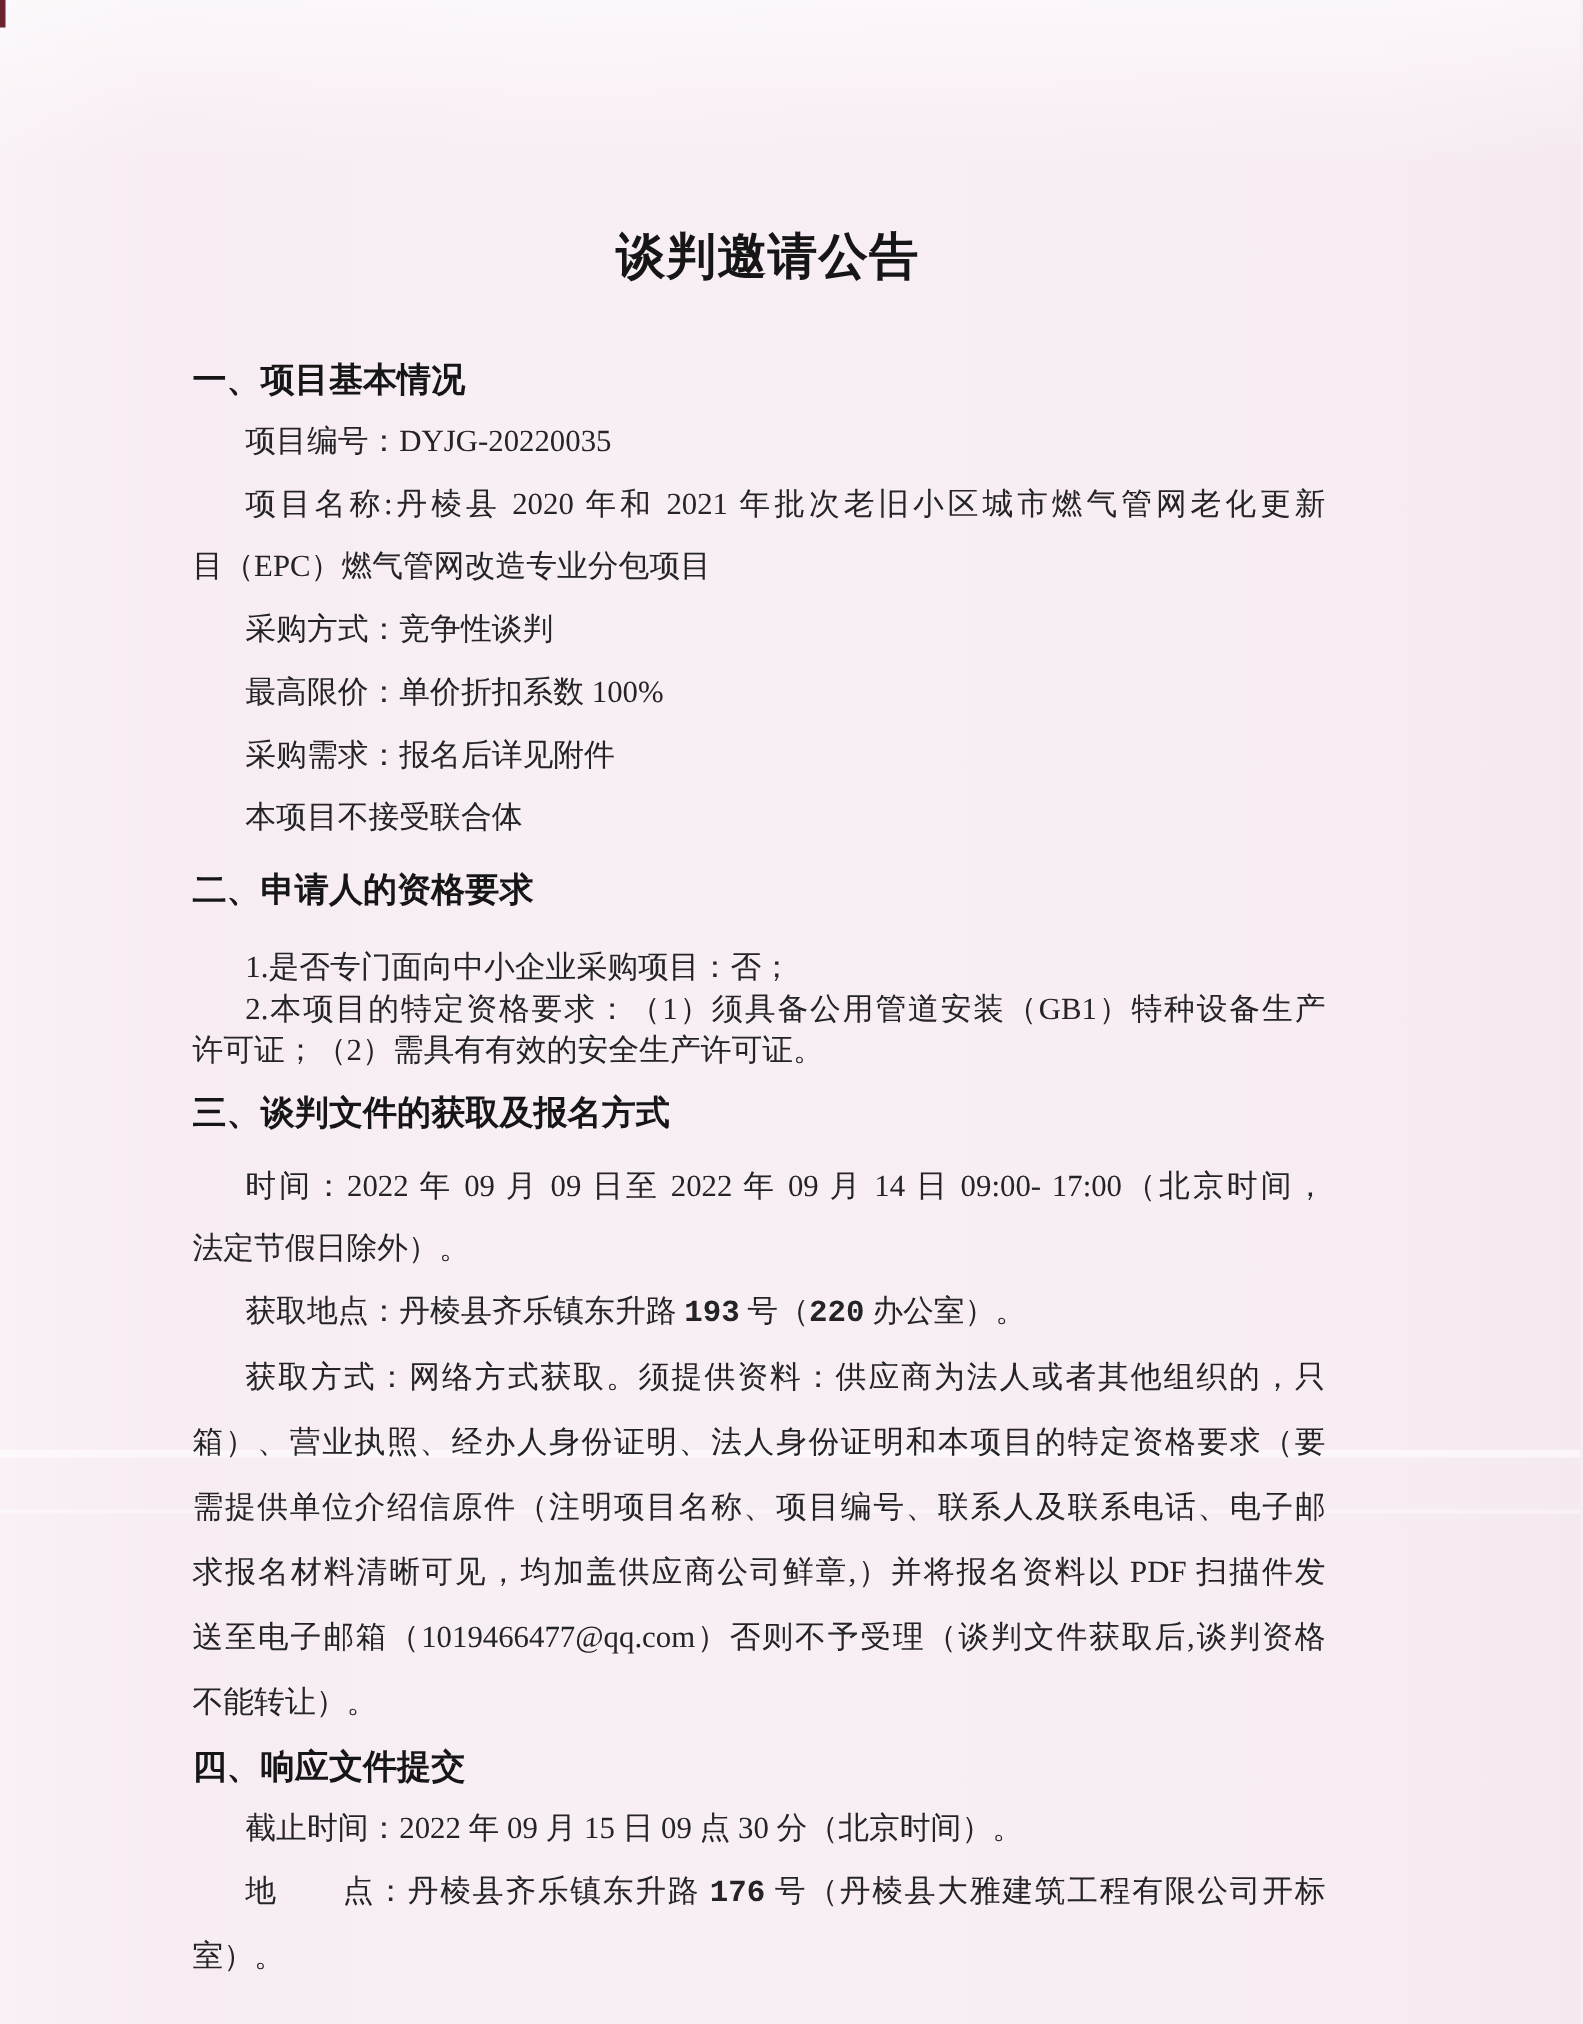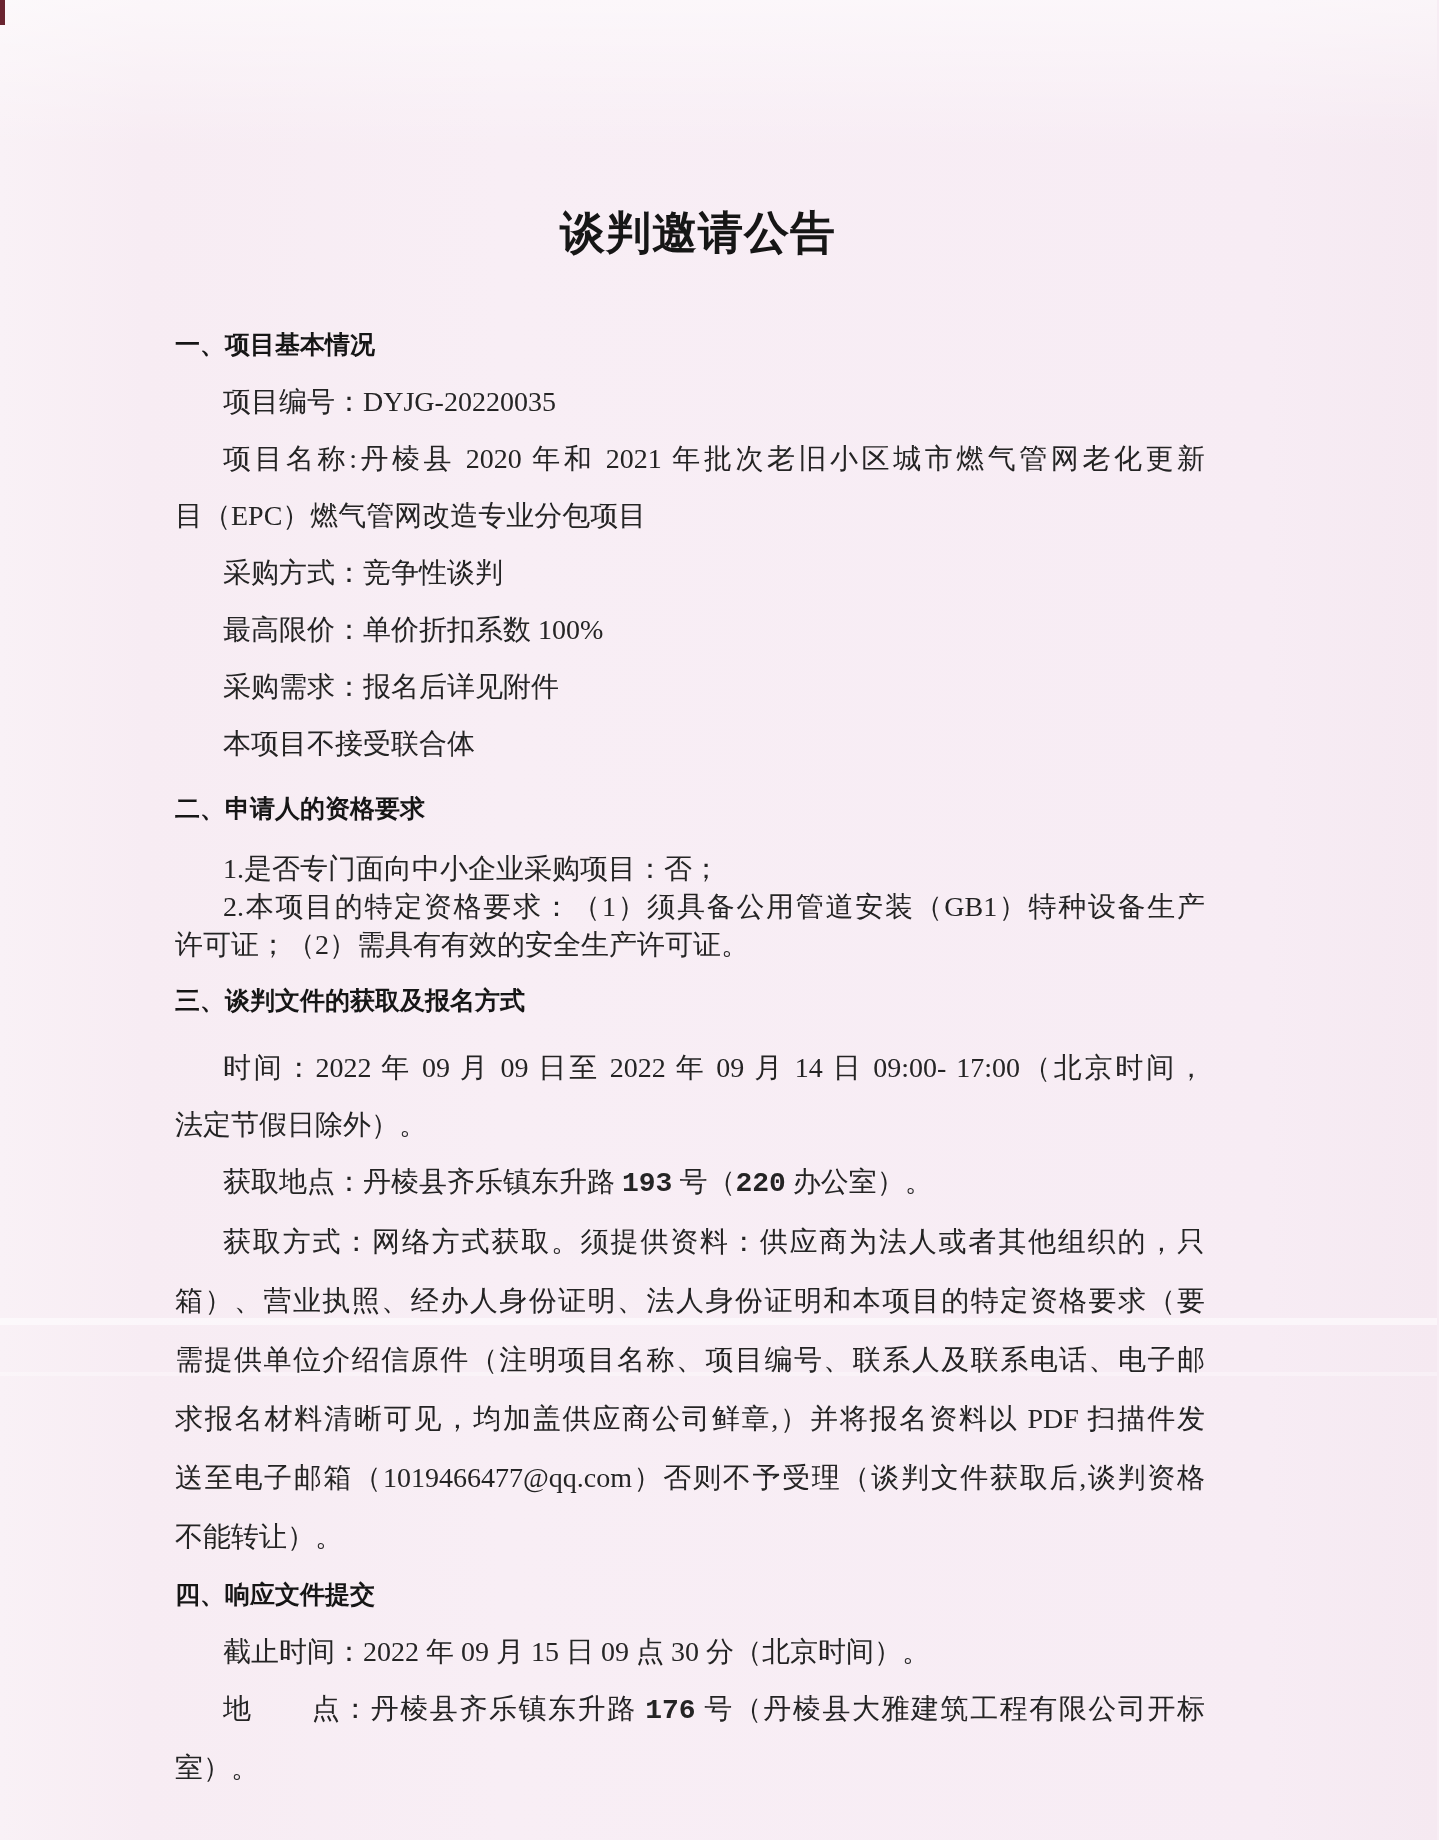--- a/index.html
+++ b/index.html
@@ -58,21 +58,21 @@
 
   .line {
     font-size: 28px;
     line-height: 57px;
     text-align: left;
     color: #242424;
   }
   .line.heading {
     font-family: "Liberation Sans", "DejaVu Sans", sans-serif;
     font-weight: 700;
-    font-size: 25px;
+    font-size: 31px;
     color: #161616;
   }
   .line.indent { padding-left: 48px; }
   .line.j {
     text-align: justify;
     text-align-last: justify;
     text-justify: inter-character;
   }
   .line.tight { line-height: 38px; }
   .line.wide  { line-height: 59px; }
@@ -96,21 +96,21 @@
     <div class="lines">
         <div class="line heading"><span>一、项目基本情况</span></div>
         <div class="line indent"><span>项目编号：DYJG-20220035</span></div>
         <div class="line indent j"><span>项目名称:丹棱县 2020 年和 2021 年批次老旧小区城市燃气管网老化更新</span></div>
         <div class="line"><span>目（EPC）燃气管网改造专业分包项目</span></div>
         <div class="line indent"><span>采购方式：竞争性谈判</span></div>
         <div class="line indent"><span>最高限价：单价折扣系数 100%</span></div>
         <div class="line indent"><span>采购需求：报名后详见附件</span></div>
         <div class="line indent"><span>本项目不接受联合体</span></div>
         <div class="line heading" style="margin-top: 8px;"><span>二、申请人的资格要求</span></div>
-        <div class="line indent tight" style="margin-top: 13px;"><span>1.是否专门面向中小企业采购项目：否；</span></div>
+        <div class="line indent tight" style="margin-top: 24px;"><span>1.是否专门面向中小企业采购项目：否；</span></div>
         <div class="line indent j tight"><span>2.本项目的特定资格要求：（1）须具备公用管道安装（GB1）特种设备生产</span></div>
         <div class="line tight"><span>许可证；（2）需具有有效的安全生产许可证。</span></div>
         <div class="line heading" style="margin-top: 8px;"><span>三、谈判文件的获取及报名方式</span></div>
         <div class="line indent j" style="margin-top: 10px;"><span>时间：2022 年 09 月 09 日至 2022 年 09 月 14 日 09:00- 17:00（北京时间，</span></div>
         <div class="line"><span>法定节假日除外）。</span></div>
         <div class="line indent"><span>获取地点：丹棱县齐乐镇东升路 </span><span class="bnum">193</span><span> 号（</span><span class="bnum">220</span><span> 办公室）。</span></div>
         <div class="line indent j wide"><span>获取方式：网络方式获取。须提供资料：供应商为法人或者其他组织的，只</span></div>
         <div class="line j wide"><span>箱）、营业执照、经办人身份证明、法人身份证明和本项目的特定资格要求（要</span></div>
         <div class="line j wide"><span>需提供单位介绍信原件（注明项目名称、项目编号、联系人及联系电话、电子邮</span></div>
         <div class="line j wide"><span>求报名材料清晰可见，均加盖供应商公司鲜章,）并将报名资料以 PDF 扫描件发</span></div>

